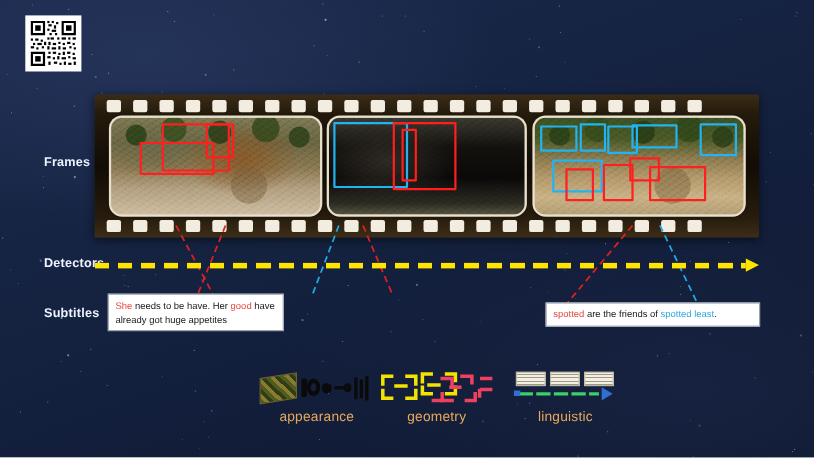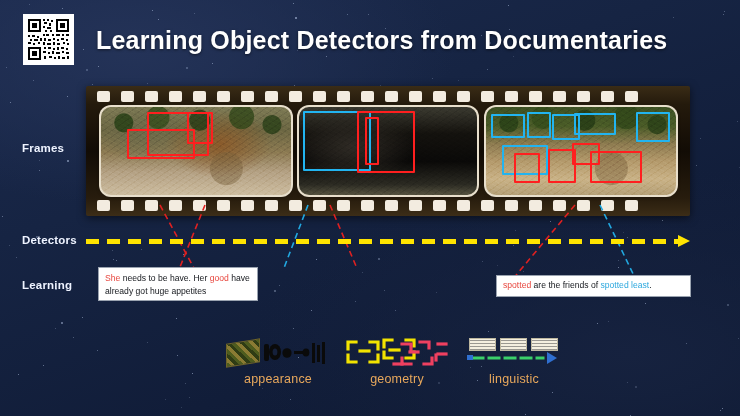--- a/index.html
+++ b/index.html
@@ -51,20 +51,21 @@
   }
 
   
   .rowlabel {
     position: absolute;
     color: #eef3ff;
     font-size: 11.5px;
     font-weight: bold;
     letter-spacing: .2px;
     white-space: nowrap;
+    margin-left: 18px;
   }
   #label-frames    { left: 22px; top: 142px; }
   #label-timeline  { left: 22px; top: 234px; }
   #label-subtitles { left: 22px; top: 279px; }
 
   
   #filmstrip {
     position: absolute;
     left: 86px; top: 86px;
     width: 604px; height: 130px;
@@ -182,21 +183,21 @@
   .feat {
     position: absolute;
     text-align: center;
   }
   .feat .caption {
     color: #e8a85c;
     font-size: 12.5px;
     letter-spacing: .2px;
     white-space: nowrap;
   }
-  #feat-appearance { left: 218px; top: 336px; width: 120px; }
+  #feat-appearance { left: 228px; top: 336px; width: 120px; }
   #feat-geometry   { left: 338px; top: 336px; width: 118px; }
   #feat-linguistic { left: 455px; top: 336px; width: 118px; }
   .icnwrap { height: 36px; position: relative; }
 
   
   #ic-app { position: absolute; left: 8px; top: 2px; width: 110px; height: 30px; }
   #ic-app .patch {
     position: absolute; left: 0; top: 3px;
     width: 34px; height: 24px;
     transform: skewY(-9deg);
@@ -470,25 +471,24 @@
         <rect x="18" y="39" width="2" height="3"></rect>
           <rect x="23" y="39" width="3" height="2"></rect>
         <rect x="28" y="40" width="2" height="2"></rect>
           <rect x="32" y="39" width="2" height="3"></rect>
         <rect x="36" y="40" width="3" height="2"></rect>
           <rect x="41" y="39" width="2" height="3"></rect>
       </g>
     </svg>
   </div>
 
-  <div id="title">Learning Object Detectors from Documentaries</div>
 
   <div class="rowlabel" id="label-frames">Frames</div>
   <div class="rowlabel" id="label-timeline">Detectors</div>
-  <div class="rowlabel" id="label-subtitles">Learning</div>
+  <div class="rowlabel" id="label-subtitles">Subtitles</div>
 
   <div id="filmstrip">
     <div class="perfrow top">
         <div class="perf"></div>
         <div class="perf"></div>
         <div class="perf"></div>
         <div class="perf"></div>
         <div class="perf"></div>
         <div class="perf"></div>
         <div class="perf"></div>

